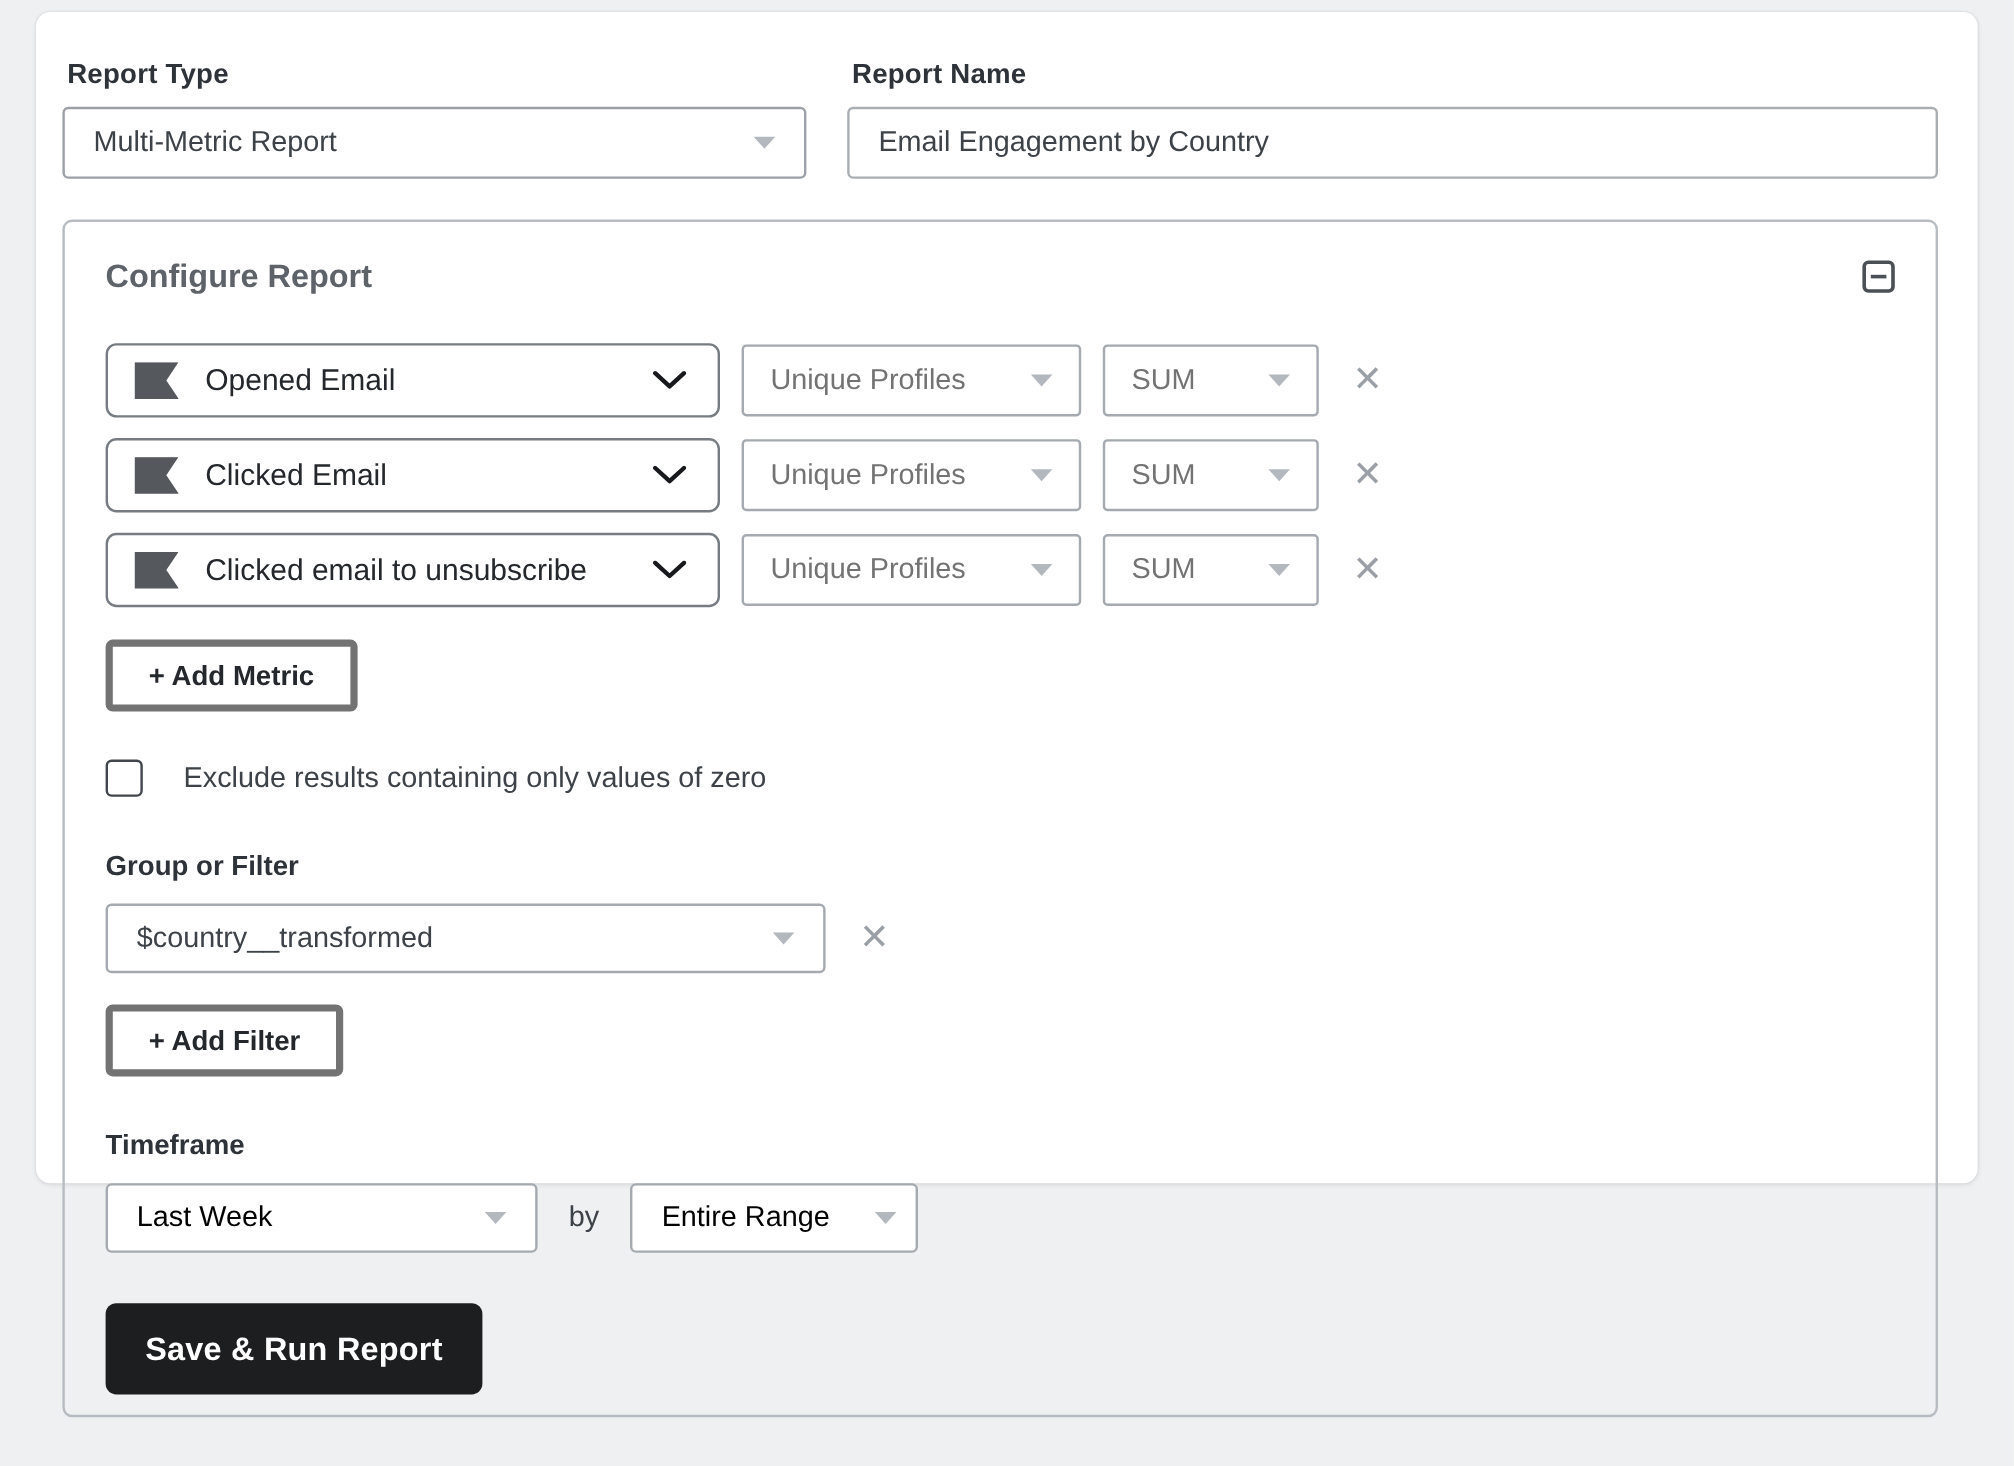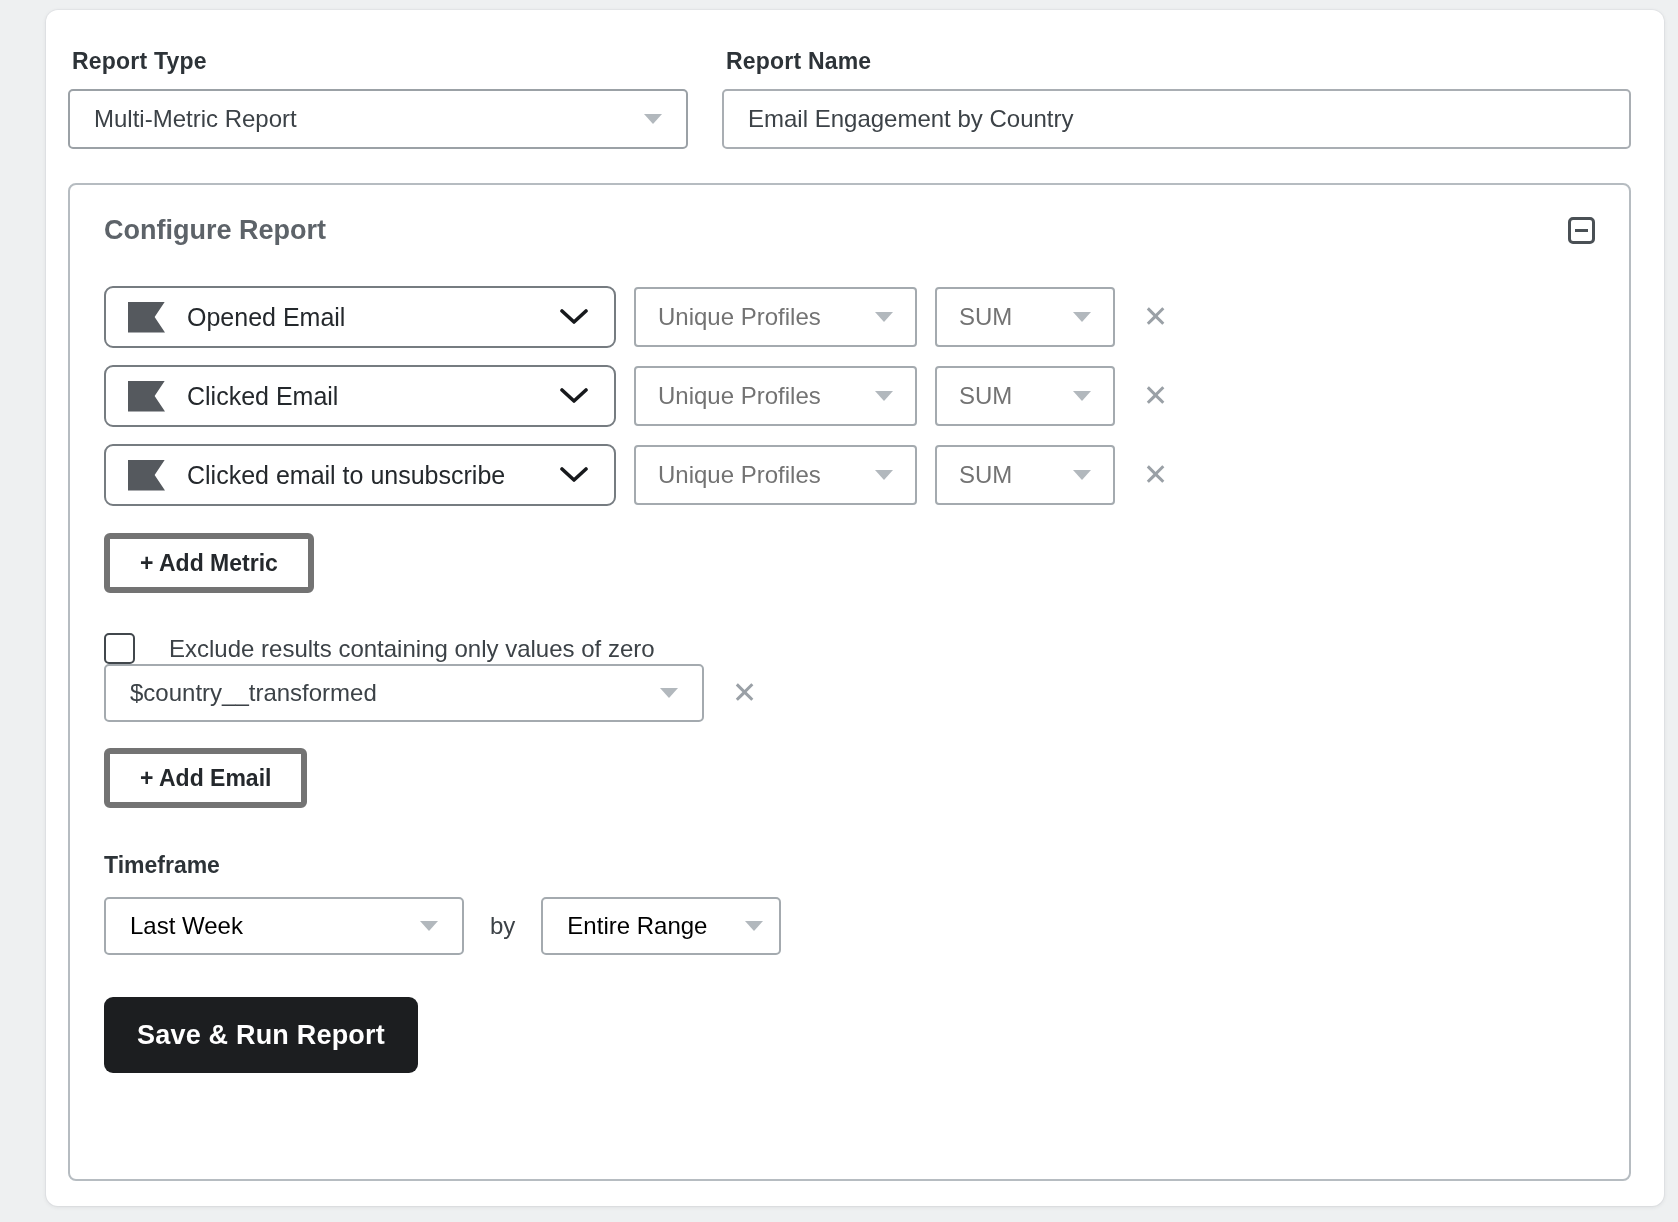--- a/index.html
+++ b/index.html
@@ -4,22 +4,22 @@
 <style>
   * { box-sizing: border-box; margin: 0; padding: 0; }
   html, body {
     width: 1678px; height: 1222px;
     background: #eef0f1;
     font-family: "Liberation Sans", sans-serif;
     color: #2d3338;
   }
   .card {
     position: absolute;
-    left: 46px; top: 10px;
-    width: 1618px; height: 1196px;
+    left: 30px; top: 10px;
+    width: 1618px; height: 976px;
     background: #ffffff;
     border-radius: 12px;
     box-shadow: 0 1px 4px rgba(40,44,48,0.10), 0 0 0 1px rgba(40,44,48,0.03);
     padding: 38px 33px 24px 22px;
   }
   .top-row { display: flex; gap: 34px; }
   .field-col-left { width: 620px; flex: 0 0 620px; }
   .field-col-right { flex: 1; }
   .field-label {
     font-size: 23px; font-weight: 700; color: #2d3338;
@@ -243,29 +243,30 @@
       <button class="remove-x">✕</button>
     </div>
 
     <button class="outline-btn">+ Add Metric</button>
 
     <div class="checkbox-row">
       <span class="checkbox"></span>
       <span class="checkbox-label">Exclude results containing only values of zero</span>
     </div>
 
+    <div class="section-label">Group or Filter</div>
     <div class="filter-row">
       <div class="filter-select">
         <span>$country__transformed</span>
         <span class="arrow-down"></span>
       </div>
       <button class="remove-x">✕</button>
     </div>
 
-    <button class="outline-btn" style="margin-top:26px;">+ Add Email</button>
+    <button class="outline-btn" style="margin-top:26px;">+ Add Filter</button>
 
     <div class="section-label">Timeframe</div>
     <div class="timeframe-row">
       <div class="tf-select">
         <span>Last Week</span>
         <span class="arrow-down"></span>
       </div>
       <span class="tf-by">by</span>
       <div class="tf-select tf-gran">
         <span>Entire Range</span>

